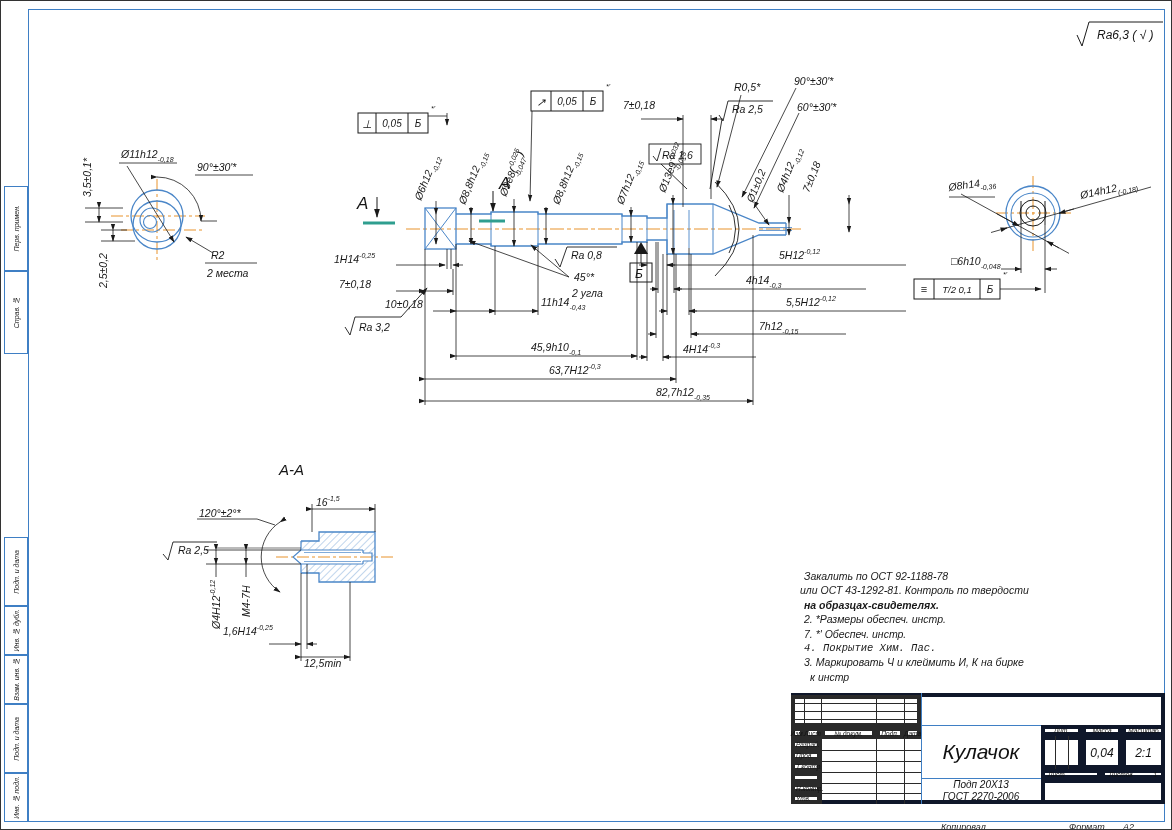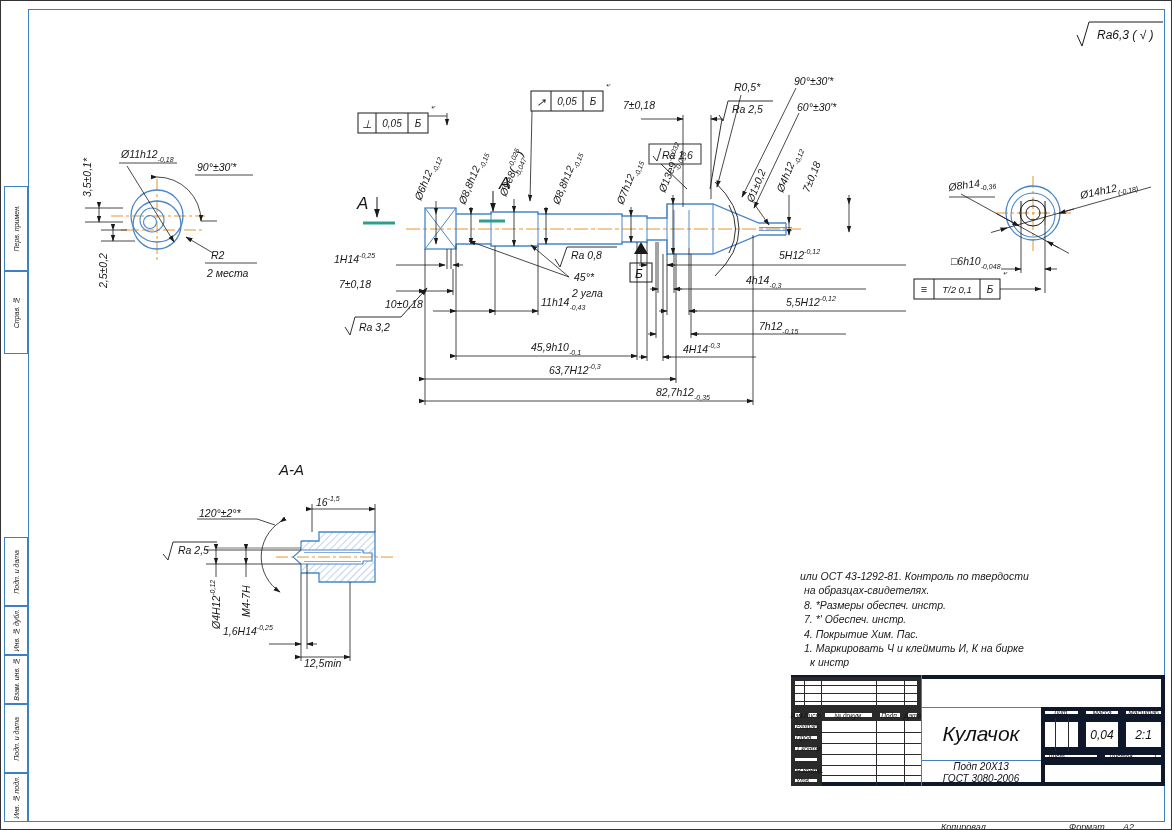--- a/index.html
+++ b/index.html
@@ -8,21 +8,21 @@
          border:1px solid #333;box-sizing:border-box;}
   .frame{position:absolute;left:27px;top:8px;width:1137px;height:813px;
          border:1.6px solid #3f7fc4;box-sizing:border-box;}
   svg text{font-family:"Liberation Sans",sans-serif;font-style:italic;fill:#161616;}
   .stamp{position:absolute;left:3px;width:24px;border:1px solid #3f7fc4;
          box-sizing:border-box;display:flex;align-items:center;justify-content:center;background:#fff;}
   .stamp span{writing-mode:vertical-rl;transform:rotate(180deg);font-size:7px;
          font-style:italic;color:#222;white-space:nowrap;}
   .notes{position:absolute;left:795px;top:568px;width:290px;color:#1a1a1a;
          font-style:italic;font-size:10.5px;line-height:14.4px;}
-  .tb{position:absolute;left:790px;top:674px;width:374px;height:92px;}
+  .tb{position:absolute;left:790px;top:692px;width:374px;height:92px;}
   .cell{position:absolute;box-sizing:border-box;border:4px solid #0f172a;
         font-style:italic;color:#111;display:flex;align-items:center;justify-content:center;overflow:visible;}
   .cellk{border-color:#2a2a2a;}
   .noB{border:none;}
   .vline{position:absolute;width:0;border-left:1px solid #2a2a2a;}
   .hline{position:absolute;height:0;border-top:1px solid #2a2a2a;}
   .bvline{position:absolute;width:0;border-left:1px solid #3f7fc4;}
   .bhline{position:absolute;height:0;border-top:1px solid #3f7fc4;}
   .smalltxt{font-size:6.5px;}
   .bottomtxt{position:absolute;font-style:italic;font-size:9px;color:#222;}
@@ -387,26 +387,27 @@
         <text x="219" y="628" transform="rotate(-90 219 628)" font-size="10.5" text-anchor="start"><tspan>Ø4H12</tspan><tspan dy="-5" font-size="7">-0,12</tspan></text>
         <text x="249" y="616" transform="rotate(-90 249 616)" font-size="10.5" text-anchor="start"><tspan>М4-7Н</tspan></text>
         <text x="222" y="634" font-size="10.5" text-anchor="start"><tspan>1,6H14</tspan><tspan dy="-5" font-size="7">-0,25</tspan></text>
         <text x="303" y="666" font-size="10.5" text-anchor="start"><tspan>12,5min</tspan></text>
         <text x="1096" y="38" font-size="12" text-anchor="start"><tspan>Ra6,3 ( √ )</tspan></text>
         <text x="634" y="277" font-size="12" text-anchor="start"><tspan>Б</tspan></text>
       </g>
   </svg>
 
   <div class="notes" id="notes">
+      <div style="padding-left: 8px;">Закалить по ОСТ 92-1188-78</div>
       <div style="padding-left: 4px;">или ОСТ 43-1292-81. Контроль по твердости</div>
-      <div style="padding-left: 8px;">на образцах-свидетелях.</div>
-      <div style="padding-left: 8px;">8. *Размеры обеспеч. инстр.</div>
+      <div style="padding-left: 8px; font-weight: bold;">на образцах-свидетелях.</div>
+      <div style="padding-left: 8px;">2. *Размеры обеспеч. инстр.</div>
       <div style="padding-left: 8px;">7. *' Обеспеч. инстр.</div>
-      <div style="padding-left: 8px;">4. Покрытие Хим. Пас.</div>
-      <div style="padding-left: 8px;">1. Маркировать Ч и клеймить И, К на бирке</div>
+      <div style="padding-left: 8px; font-family: Liberation Mono, monospace;">4. Покрытие Хим. Пас.</div>
+      <div style="padding-left: 8px;">3. Маркировать Ч и клеймить И, К на бирке</div>
       <div style="padding-left: 14px;">к инстр</div>
     </div>
 
   <div class="tb">
     <div class="cell" style="left:0;top:0;width:374px;height:111px"></div>
 
     <div class="cell cellk" style="left:0;top:2px;width:130px;height:32px"></div>
     <div class="hline" style="left:0;top:10px;width:130px"></div>
     <div class="hline" style="left:0;top:18px;width:130px"></div>
     <div class="hline" style="left:0;top:26px;width:130px"></div>
@@ -459,21 +460,21 @@
     <div class="hline" style="left:0;top:100px;width:130px"></div>
 
     <div class="bvline" style="left:130px;top:0;height:111px"></div>
     <div class="bhline" style="left:130px;top:32px;width:244px"></div>
     <div class="cell noB" style="left:130px;top:32px;width:120px;height:53px;font-size:21px">
         <span>Кулачок</span>
       </div>
     <div class="bhline" style="left:130px;top:85px;width:120px"></div>
     <div class="cell noB" style="left:130px;top:85px;width:120px;height:26px;flex-direction:column;font-size:10px;line-height:12px">
       <span>Подп 20Х13</span>
-      <span>ГОСТ 3080-2006</span>
+      <span>ГОСТ 2270-2006</span>
     </div>
     <div class="bvline" style="left:250px;top:32px;height:79px"></div>
 
     <div class="cell smalltxt" style="left:250px;top:32px;width:41px;height:11px">
         <span>Лит.</span>
       </div>
     <div class="cell smalltxt" style="left:291px;top:32px;width:40px;height:11px">
         <span>Масса</span>
       </div>
     <div class="cell smalltxt" style="left:331px;top:32px;width:43px;height:11px">

